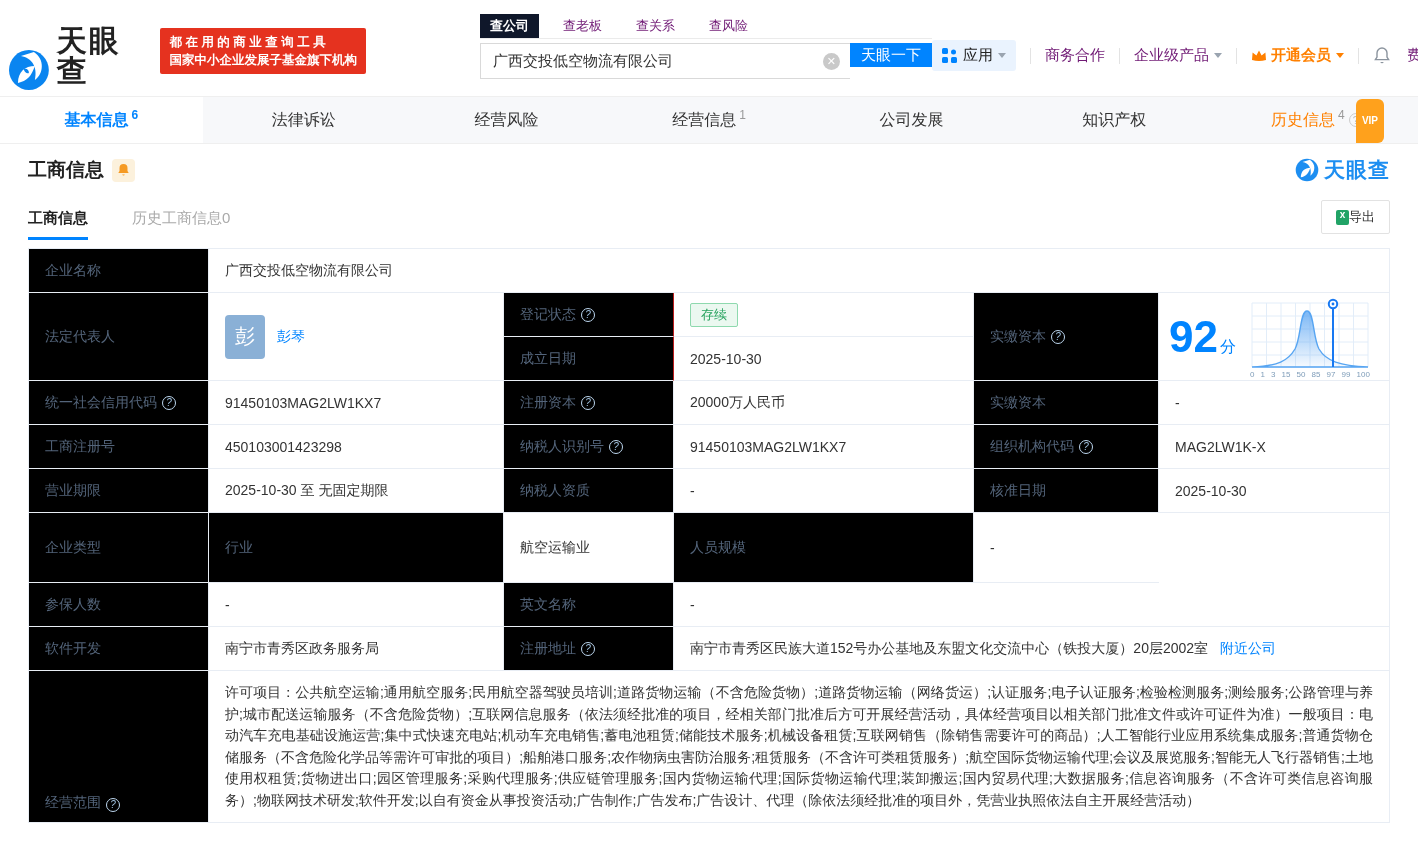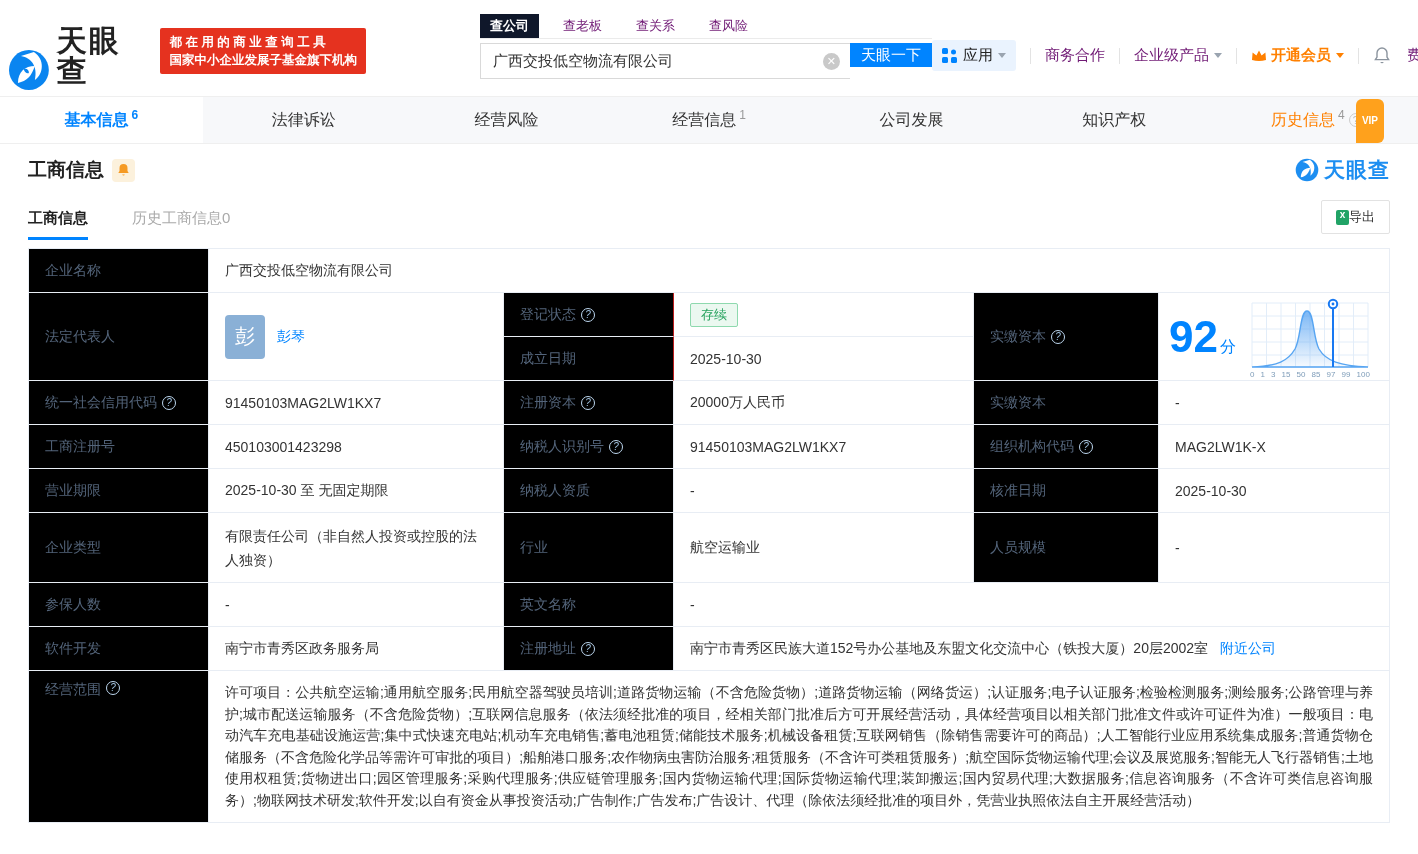--- a/index.html
+++ b/index.html
@@ -353,21 +353,20 @@
       <div class="cell lab h44">营业期限</div>
       <div class="cell h44">2025-10-30 至 无固定期限</div>
       <div class="cell lab h44">纳税人资质</div>
       <div class="cell h44 dash">-</div>
       <div class="cell lab h44">核准日期</div>
       <div class="cell h44">2025-10-30</div>
     </div>
 
     <div class="trow">
       <div class="cell lab h70">企业类型</div>
-      <div class="cell h70 typecell">有限责任公司（非自然人投资或控股的法人独资）</div>
       <div class="cell lab h70">行业</div>
       <div class="cell h70">航空运输业</div>
       <div class="cell lab h70">人员规模</div>
       <div class="cell h70 dash">-</div>
     </div>
 
     <div class="trow">
       <div class="cell lab h44">参保人数</div>
       <div class="cell h44 dash">-</div>
       <div class="cell lab h44">英文名称</div>
@@ -381,21 +380,21 @@
         <span>注册地址</span>
         <i class="help"></i>
       </div>
       <div class="cell span3 h44">
         <span>南宁市青秀区民族大道152号办公基地及东盟文化交流中心（铁投大厦）20层2002室</span>
         <span class="link" style="margin-left:12px;">附近公司</span>
       </div>
     </div>
 
     <div class="trow">
-      <div class="cell lab" style="align-items:flex-start;">
+      <div class="cell lab" style="align-items:flex-end;">
         <span>经营范围</span>
         <i class="help"></i>
       </div>
       <div class="cell span5 scopecell">许可项目：公共航空运输;通用航空服务;民用航空器驾驶员培训;道路货物运输（不含危险货物）;道路货物运输（网络货运）;认证服务;电子认证服务;检验检测服务;测绘服务;公路管理与养护;城市配送运输服务（不含危险货物）;互联网信息服务（依法须经批准的项目，经相关部门批准后方可开展经营活动，具体经营项目以相关部门批准文件或许可证件为准）一般项目：电动汽车充电基础设施运营;集中式快速充电站;机动车充电销售;蓄电池租赁;储能技术服务;机械设备租赁;互联网销售（除销售需要许可的商品）;人工智能行业应用系统集成服务;普通货物仓储服务（不含危险化学品等需许可审批的项目）;船舶港口服务;农作物病虫害防治服务;租赁服务（不含许可类租赁服务）;航空国际货物运输代理;会议及展览服务;智能无人飞行器销售;土地使用权租赁;货物进出口;园区管理服务;采购代理服务;供应链管理服务;国内货物运输代理;国际货物运输代理;装卸搬运;国内贸易代理;大数据服务;信息咨询服务（不含许可类信息咨询服务）;物联网技术研发;软件开发;以自有资金从事投资活动;广告制作;广告发布;广告设计、代理（除依法须经批准的项目外，凭营业执照依法自主开展经营活动）</div>
     </div>
 
   </div>
 </div>
 
 </body></html>

